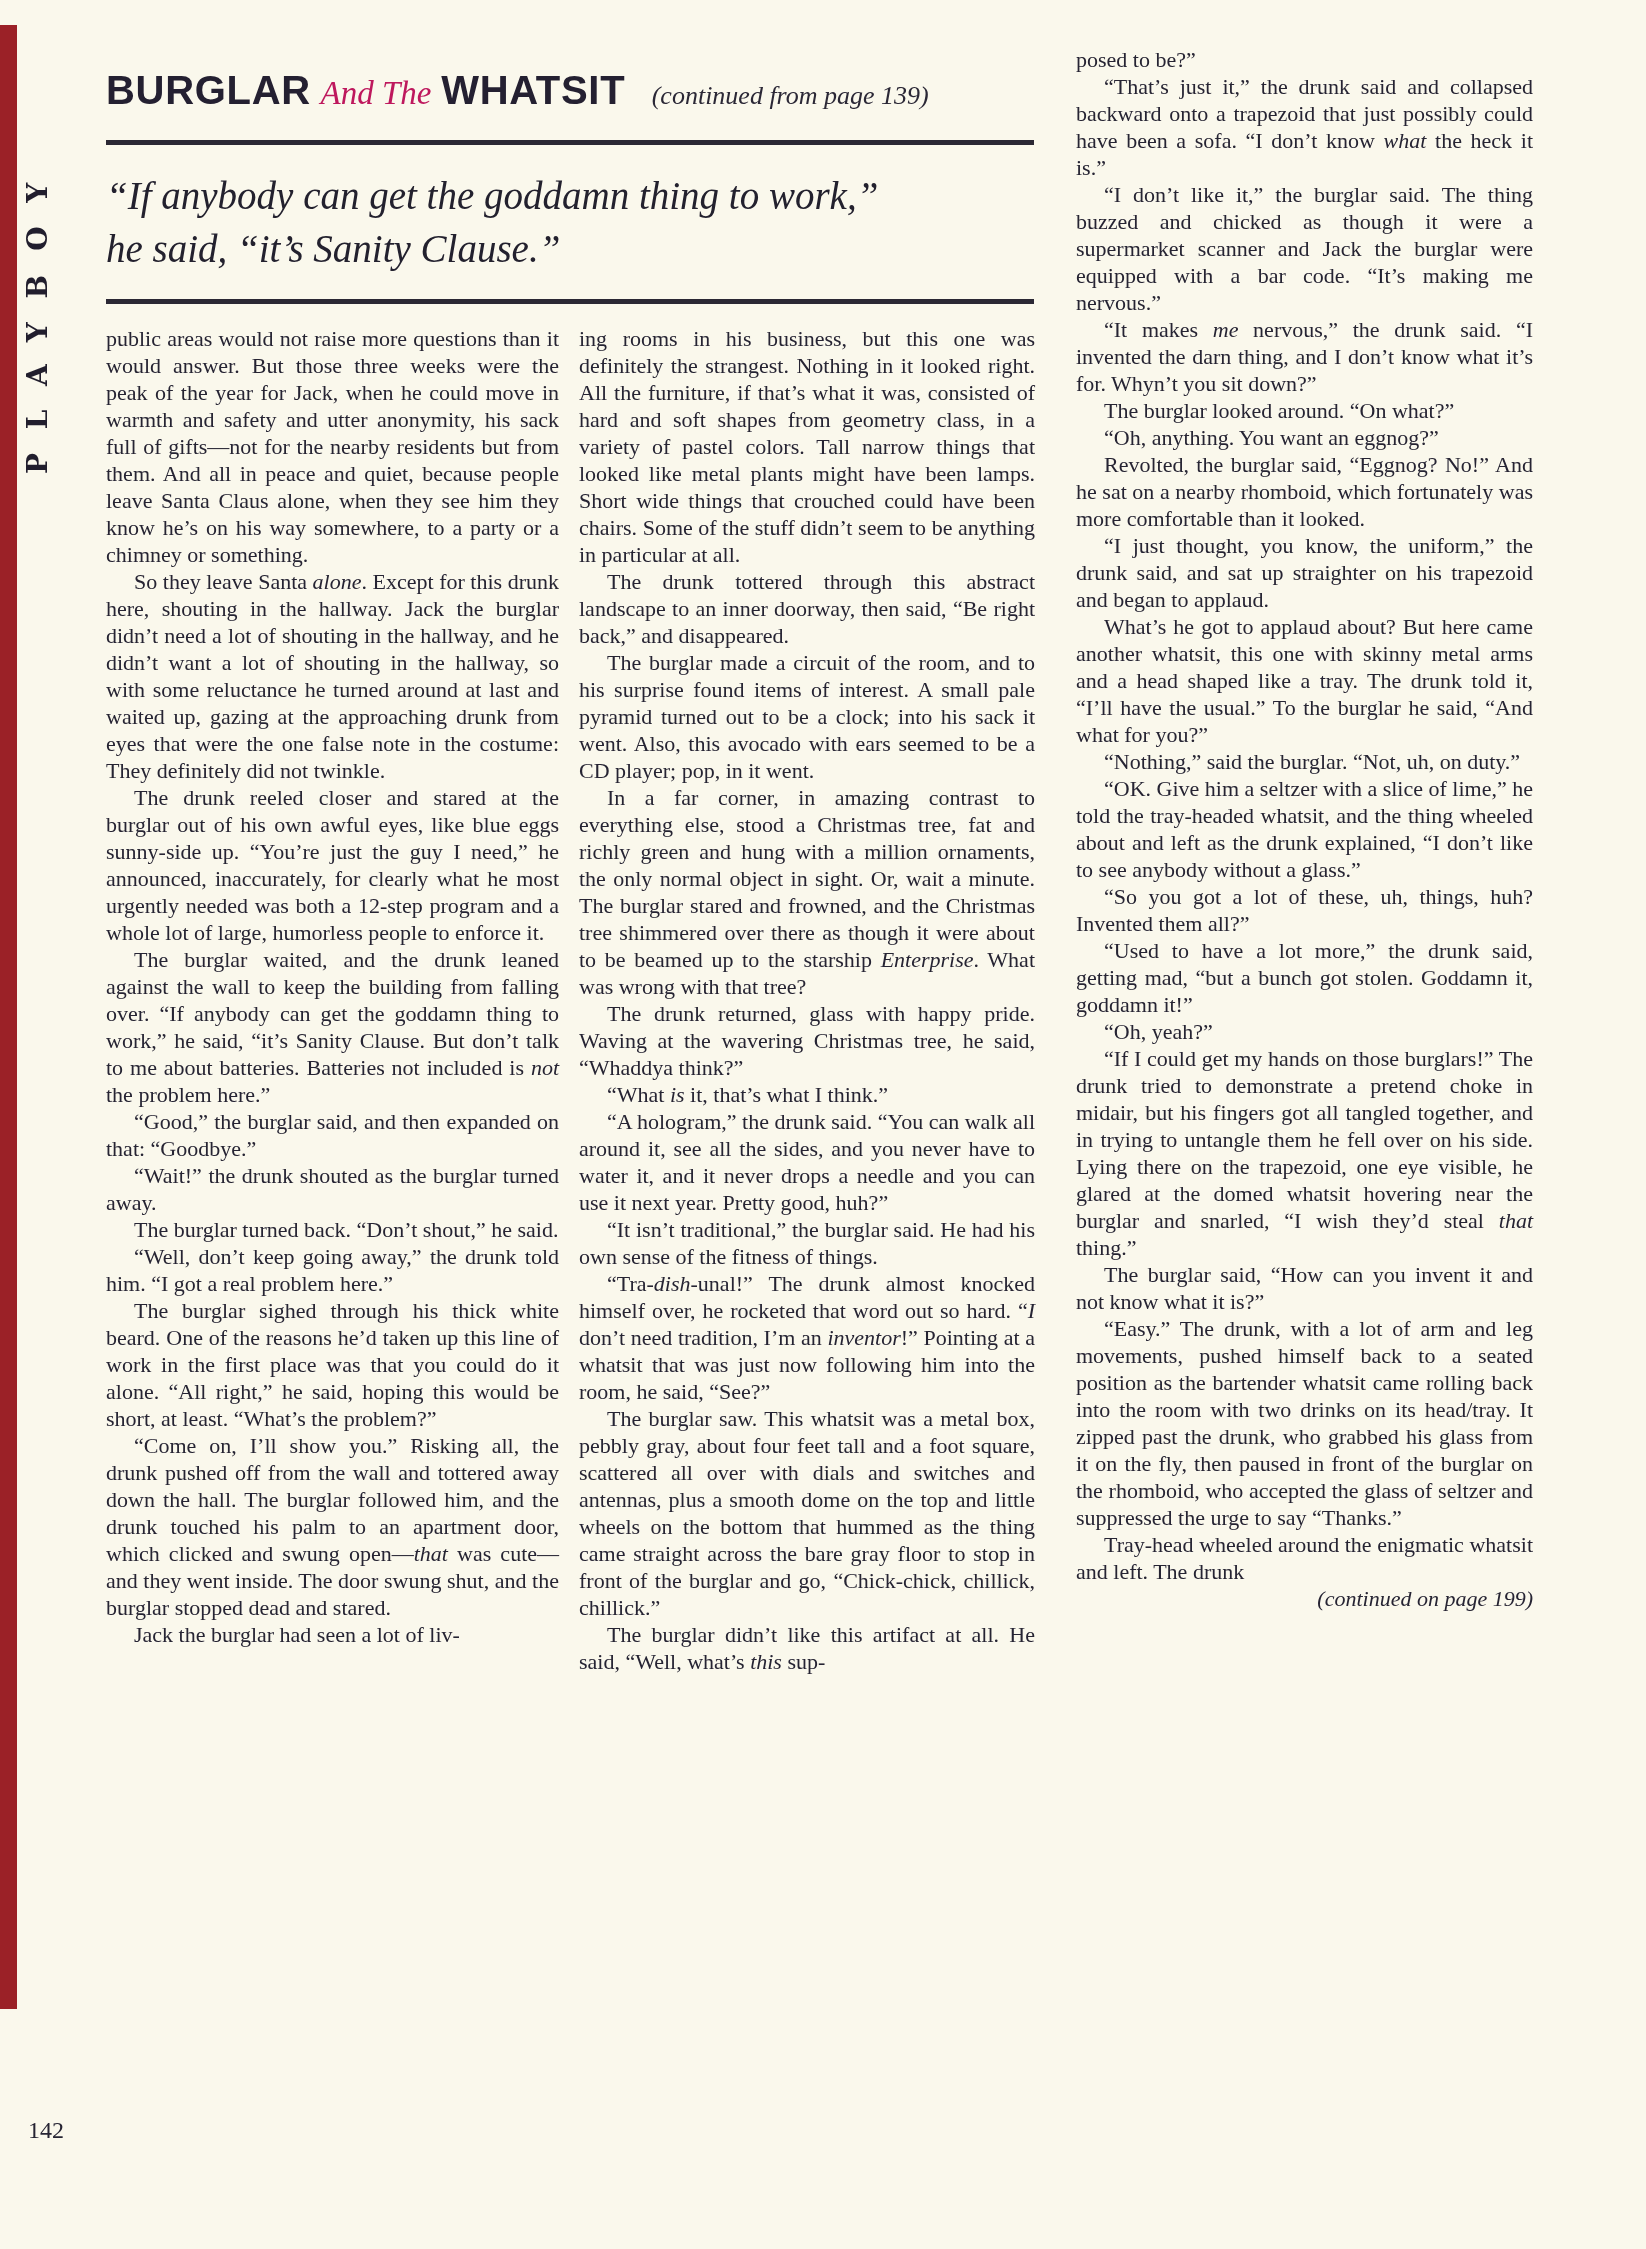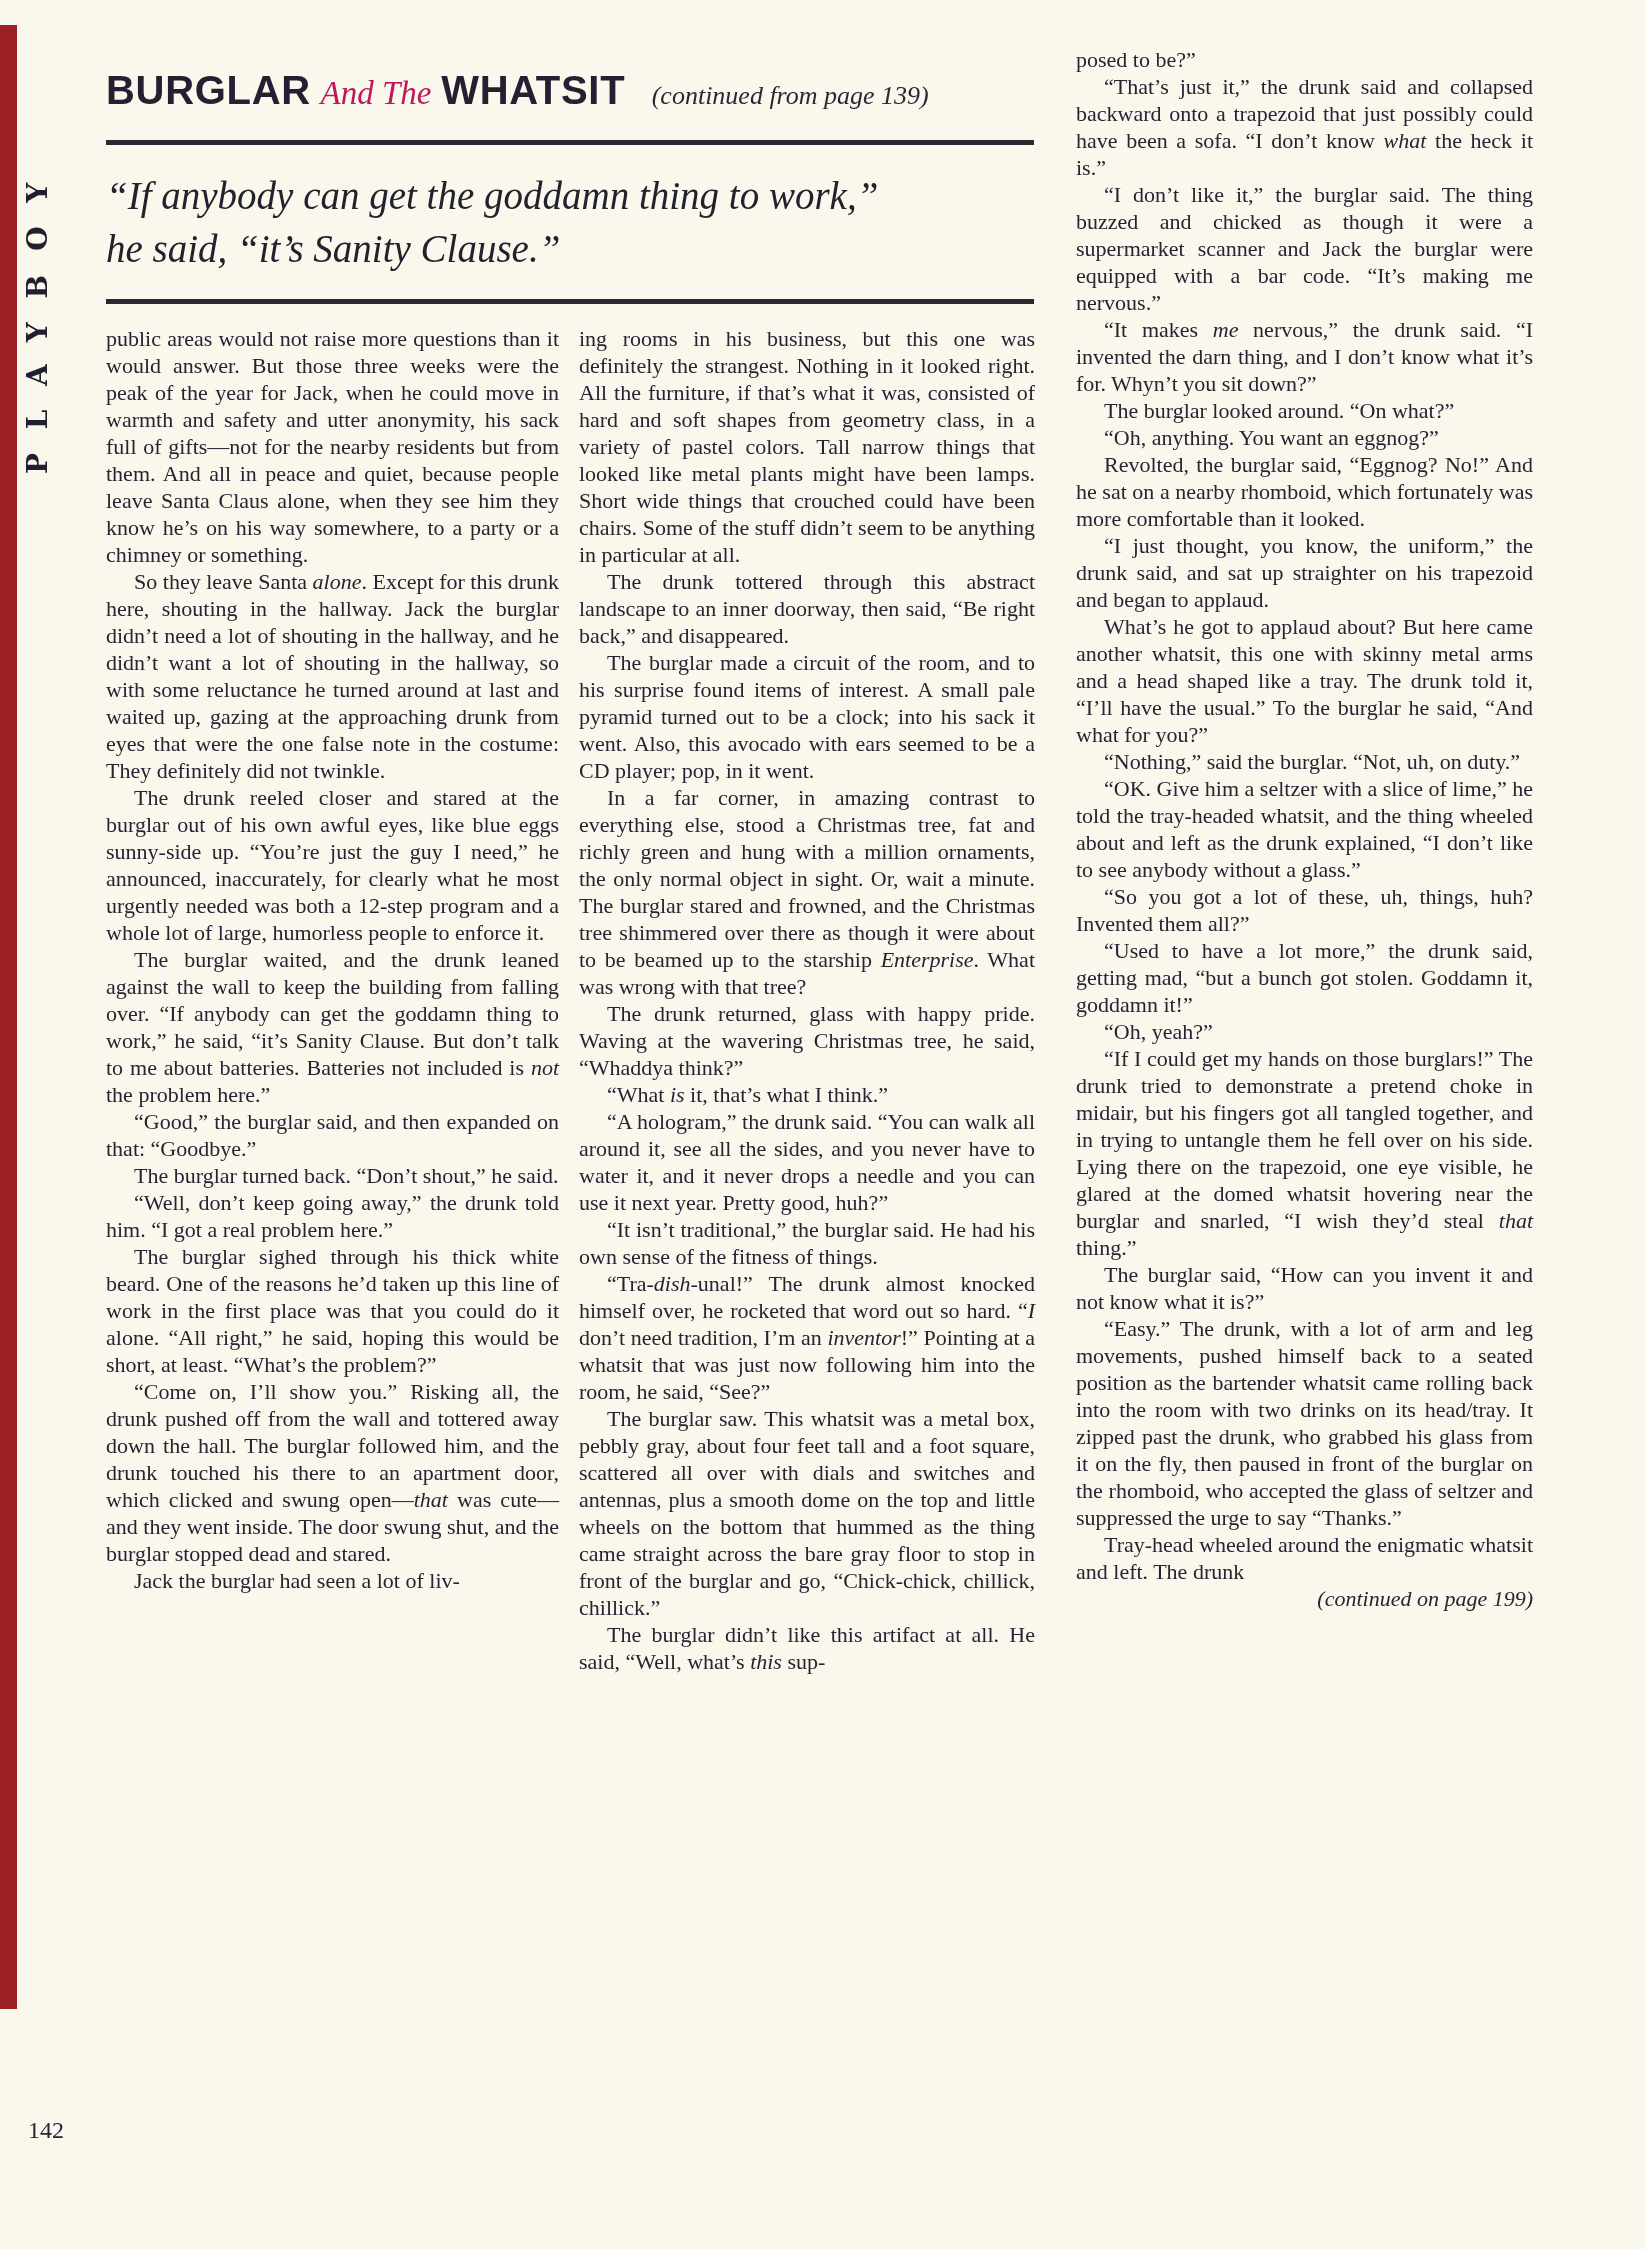--- a/index.html
+++ b/index.html
@@ -94,24 +94,25 @@
   </div>
 
   <div class="rule rule2"></div>
 
   <div class="col col1">
       <p class="noindent"><span>public areas would not raise more questions than it would answer. But those three weeks were the peak of the year for Jack, when he could move in warmth and safety and utter anonymity, his sack full of gifts—not for the nearby residents but from them. And all in peace and quiet, because people leave Santa Claus alone, when they see him they know he’s on his way somewhere, to a party or a chimney or something.</span></p>
       <p><span>So they leave Santa </span><i>alone</i><span>. Except for this drunk here, shouting in the hallway. Jack the burglar didn’t need a lot of shouting in the hallway, and he didn’t want a lot of shouting in the hallway, so with some reluctance he turned around at last and waited up, gazing at the approaching drunk from eyes that were the one false note in the costume: They definitely did not twinkle.</span></p>
       <p><span>The drunk reeled closer and stared at the burglar out of his own awful eyes, like blue eggs sunny-side up. “You’re just the guy I need,” he announced, inaccurately, for clearly what he most urgently needed was both a 12-step program and a whole lot of large, humorless people to enforce it.</span></p>
       <p><span>The burglar waited, and the drunk leaned against the wall to keep the building from falling over. “If anybody can get the goddamn thing to work,” he said, “it’s Sanity Clause. But don’t talk to me about batteries. Batteries not included is </span><i>not</i><span> the problem here.”</span></p>
       <p><span>“Good,” the burglar said, and then expanded on that: “Goodbye.”</span></p>
+      <p><span>“Wait!” the drunk shouted as the burglar turned away.</span></p>
       <p><span>The burglar turned back. “Don’t shout,” he said.</span></p>
       <p><span>“Well, don’t keep going away,” the drunk told him. “I got a real problem here.”</span></p>
       <p><span>The burglar sighed through his thick white beard. One of the reasons he’d taken up this line of work in the first place was that you could do it alone. “All right,” he said, hoping this would be short, at least. “What’s the problem?”</span></p>
-      <p><span>“Come on, I’ll show you.” Risking all, the drunk pushed off from the wall and tottered away down the hall. The burglar followed him, and the drunk touched his there to an apartment door, which clicked and swung open—</span><i>that</i><span> was cute—and they went inside. The door swung shut, and the burglar stopped dead and stared.</span></p>
+      <p><span>“Come on, I’ll show you.” Risking all, the drunk pushed off from the wall and tottered away down the hall. The burglar followed him, and the drunk touched his palm to an apartment door, which clicked and swung open—</span><i>that</i><span> was cute—and they went inside. The door swung shut, and the burglar stopped dead and stared.</span></p>
       <p><span>Jack the burglar had seen a lot of liv-</span></p>
     </div>
   <div class="col col2">
       <p class="noindent"><span>ing rooms in his business, but this one was definitely the strangest. Nothing in it looked right. All the furniture, if that’s what it was, consisted of hard and soft shapes from geometry class, in a variety of pastel colors. Tall narrow things that looked like metal plants might have been lamps. Short wide things that crouched could have been chairs. Some of the stuff didn’t seem to be anything in particular at all.</span></p>
       <p><span>The drunk tottered through this abstract landscape to an inner doorway, then said, “Be right back,” and disappeared.</span></p>
       <p><span>The burglar made a circuit of the room, and to his surprise found items of interest. A small pale pyramid turned out to be a clock; into his sack it went. Also, this avocado with ears seemed to be a CD player; pop, in it went.</span></p>
       <p><span>In a far corner, in amazing contrast to everything else, stood a Christmas tree, fat and richly green and hung with a million ornaments, the only normal object in sight. Or, wait a minute. The burglar stared and frowned, and the Christmas tree shimmered over there as though it were about to be beamed up to the starship </span><i>Enterprise</i><span>. What was wrong with that tree?</span></p>
       <p><span>The drunk returned, glass with happy pride. Waving at the wavering Christmas tree, he said, “Whaddya think?”</span></p>
       <p><span>“What </span><i>is</i><span> it, that’s what I think.”</span></p>
       <p><span>“A hologram,” the drunk said. “You can walk all around it, see all the sides, and you never have to water it, and it never drops a needle and you can use it next year. Pretty good, huh?”</span></p>

